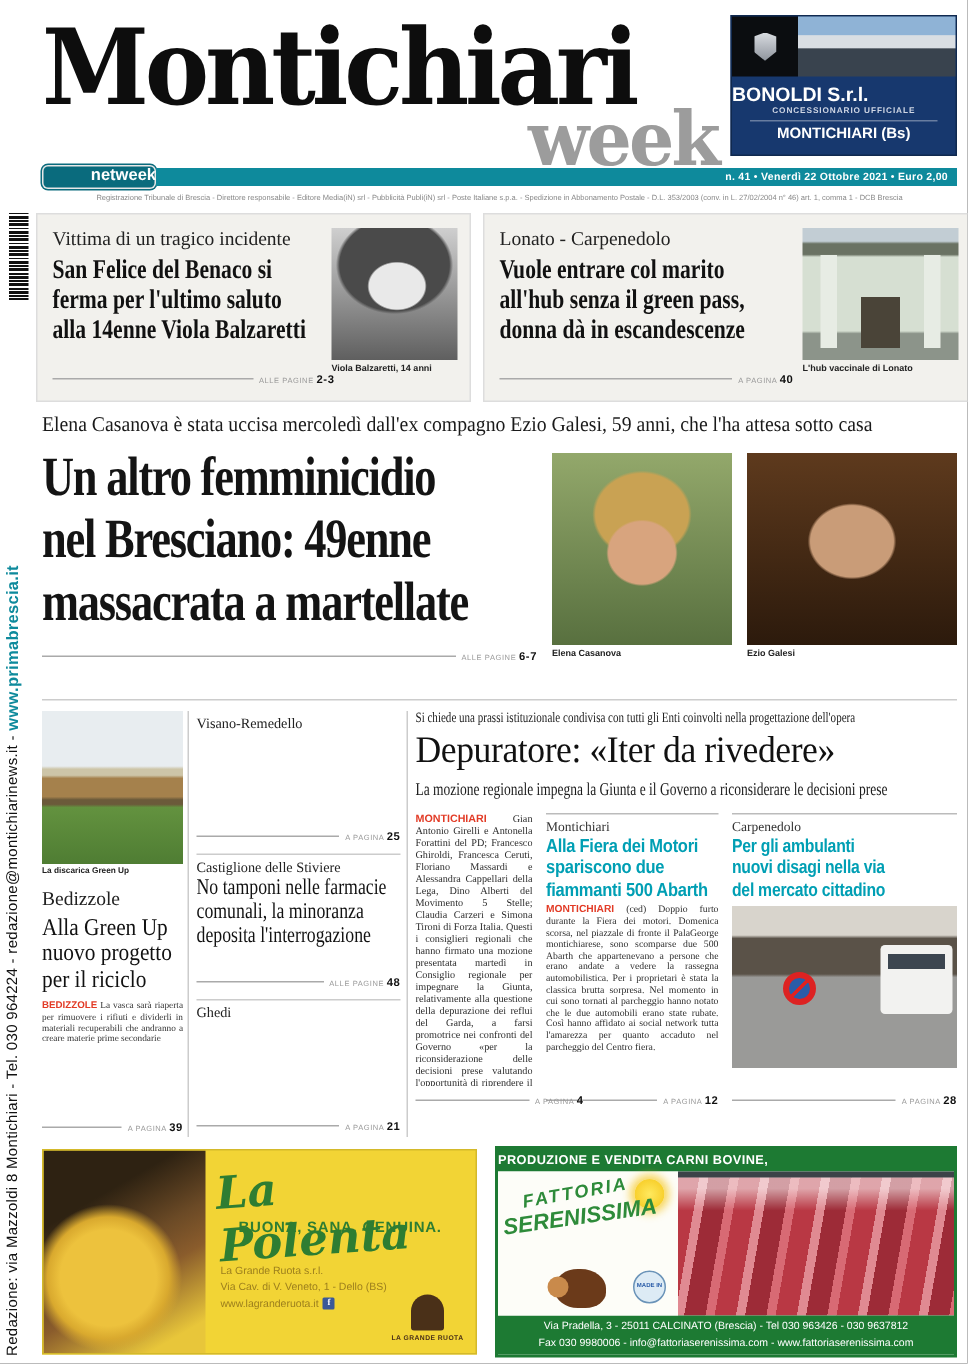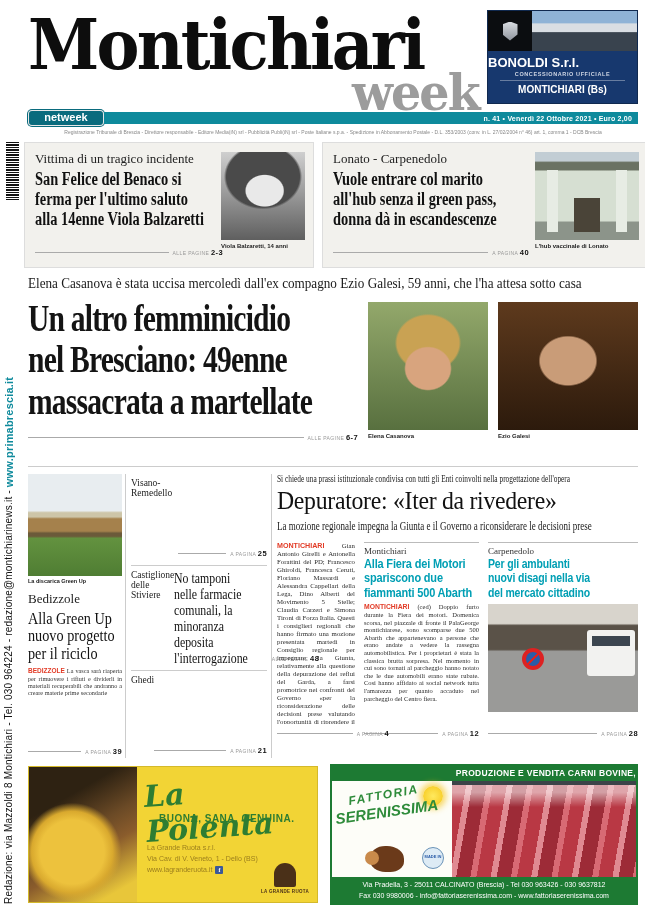--- a/index.html
+++ b/index.html
@@ -34,21 +34,21 @@
   .shield{width:15px;height:19px;background:linear-gradient(#d8dbe0,#8d939c);
         clip-path:polygon(50% 0,100% 15%,100% 68%,50% 100%,0 68%,0 15%)}
   .b-photo{flex:1;background:linear-gradient(180deg,#8fb3d6 0 30%,#d9dee3 32% 52%,#39434e 54% 100%)}
   .b-name{font:bold 13px "Liberation Sans",sans-serif;text-align:left;margin-top:4px}
   .b-sub{font:bold 5.5px "Liberation Sans",sans-serif;letter-spacing:.6px;text-align:center;color:#cfd6e4;margin-top:1px}
   .b-rule{height:1px;background:rgba(255,255,255,.35);margin:3px 12px}
   .b-loc{font:bold 10px "Liberation Sans",sans-serif;text-align:center;margin-top:1px}
 
   .nwrow{position:absolute;left:28px;top:110px;width:610px;height:16px;display:flex;align-items:center}
   .nwlogo{width:76px;height:16px;background:var(--teal-dark);border-radius:4px;
-        color:#fff;font:bold 11px/14px "Liberation Sans",sans-serif;text-align:center;
+        color:#fff;font:bold 11px/14px "Liberation Sans",sans-serif;text-align:right;
         box-shadow:inset 0 0 0 1px #e8e8e8,0 0 0 1px var(--teal-dark)}
   .nwbar{flex:1;height:12px;background:var(--teal-bar);display:flex;align-items:center;
         justify-content:flex-end;padding-right:6px}
   .nwbar span{font:bold 7px "Liberation Sans",sans-serif;color:#fff;letter-spacing:.2px}
   .legal{position:absolute;left:28px;top:129px;width:610px;text-align:center;
         font-size:5px;color:#888;white-space:nowrap;overflow:hidden}
 
   
   .cap{font:bold 6px "Liberation Sans",sans-serif;color:#222}
   .refline{display:flex;align-items:center;gap:4px}
@@ -104,21 +104,21 @@
   .c1-photo{height:102px;
     background:linear-gradient(180deg,#e8edf0 0 36%,#cdc5a8 38% 42%,#a5814c 44% 56%,#6b5a3a 58% 61%,#63923f 63%,#4f7d33 100%)}
   .c1-cap{margin-top:2px;font-size:5.5px}
   .c1-kick{font-size:13px;margin-top:7px}
   .c1-hl{font-size:16px;line-height:1.08;width:106px;transform:scaleX(.89);transform-origin:left top;margin-top:3px}
   .c1-body{margin-top:5px;font:6.2px/1.2 "Liberation Serif",serif;text-align:justify;color:#333}
   .c1-ref{position:absolute;bottom:2px;left:0;width:94px}
 
   
   .col2{position:absolute;left:131px;top:474px;width:136px;height:284px;display:flex;flex-direction:column}
-  .item{display:flex;flex-direction:row;flex:1;padding-top:4px}
+  .item{display:flex;flex-direction:column;flex:1;padding-top:4px}
   .item + .item{border-top:1px solid #ccc;margin-top:4px}
   .i-kick{font-size:9.5px}
   .i-row{display:flex;gap:4px;margin-top:1px}
   .i-hl{font-size:15px;line-height:1.07;transform:scaleX(.85);transform-origin:left top;width:96px}
   .i-hl-wide{width:172px;transform:scaleX(.79)}
   .i-photoblock{width:50px}
   .i-photo{width:50px;height:46px}
   .ph-visano{background:linear-gradient(180deg,#c2c8bd 0 28%,#4e6e52 30% 60%,#5d7c5f 60% 64%,#caa255 66% 100%)}
   .ph-ghedi{position:relative;background:linear-gradient(180deg,#d8cfc2 0 32%,#8a7a6a 34% 72%,#c9bfae 74% 100%)}
   .ph-pink{position:absolute;right:3px;bottom:4px;width:22px;height:15px;background:#e0559c}
@@ -167,21 +167,21 @@
        color:var(--polenta-green);letter-spacing:.5px}
   .adL-addr{position:absolute;left:118px;top:76px;font:7px/1.55 "Liberation Sans",sans-serif;color:#9c7f1d}
   .fb{display:inline-block;width:8px;height:8px;background:#3b5998;color:#fff;border-radius:1px;
        font:bold 6px/8px "Liberation Serif",serif;text-align:center;vertical-align:middle;margin-left:3px}
   .adL-logo{position:absolute;right:8px;bottom:8px;width:48px;text-align:center}
   .adL-wheel{width:22px;height:24px;margin:0 auto;background:#4a3018;border-radius:11px 11px 2px 2px}
   .adL-logotext{font:bold 4.5px "Liberation Sans",sans-serif;color:#4a3018;margin-top:2px;letter-spacing:.3px}
 
   .adR{position:absolute;left:330px;top:764px;width:308px;height:141px;border:2px solid var(--seren-green);
        background:#fff;display:flex;flex-direction:column}
-  .adR-head{background:var(--seren-green);color:#fff;text-align:right;
+  .adR-head{background:var(--seren-green);color:#fff;text-align:left;
        font:bold 8.5px/1.35 "Liberation Sans",sans-serif;letter-spacing:.3px;padding:2px 0}
   .adR-mid{display:flex;flex:1}
   .adR-brand{width:120px;position:relative;background:#fdfdf8}
   .sun{position:absolute;right:9px;top:5px;width:20px;height:20px;border-radius:50%;
        background:radial-gradient(#ffe95e,#f5c518);box-shadow:0 0 6px 3px rgba(245,197,24,.7)}
   .fat1{position:absolute;left:16px;top:7px;font:bold italic 12px "Liberation Sans",sans-serif;
        color:#2e8b3a;transform:rotate(-10deg);letter-spacing:1.5px}
   .fat2{position:absolute;left:3px;top:22px;font:bold italic 15px "Liberation Sans",sans-serif;
        color:#2e8b3a;transform:rotate(-8deg)}
   .cow{position:absolute;left:38px;bottom:5px;width:34px;height:26px;background:#6b3a1a;

